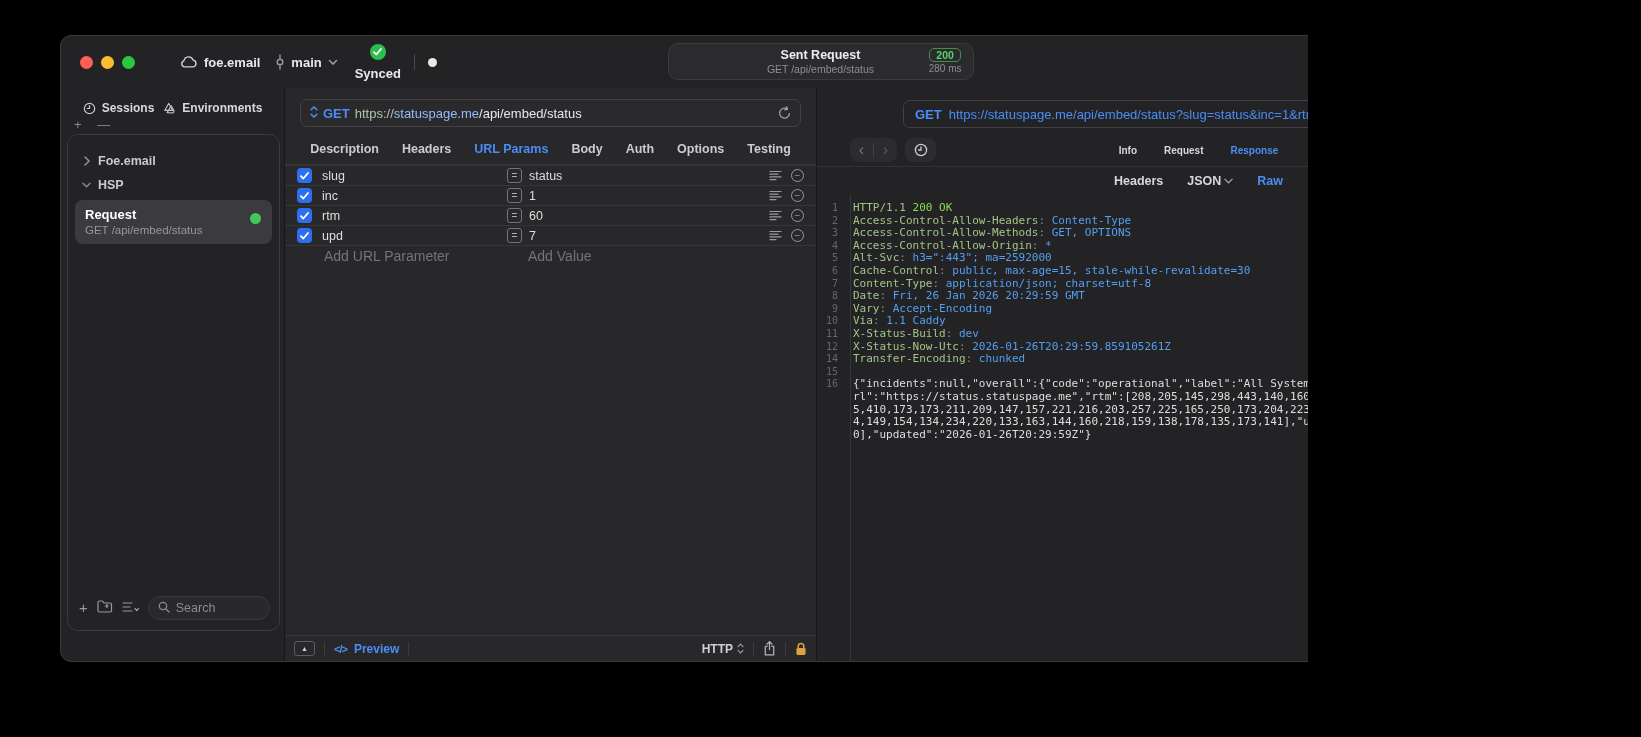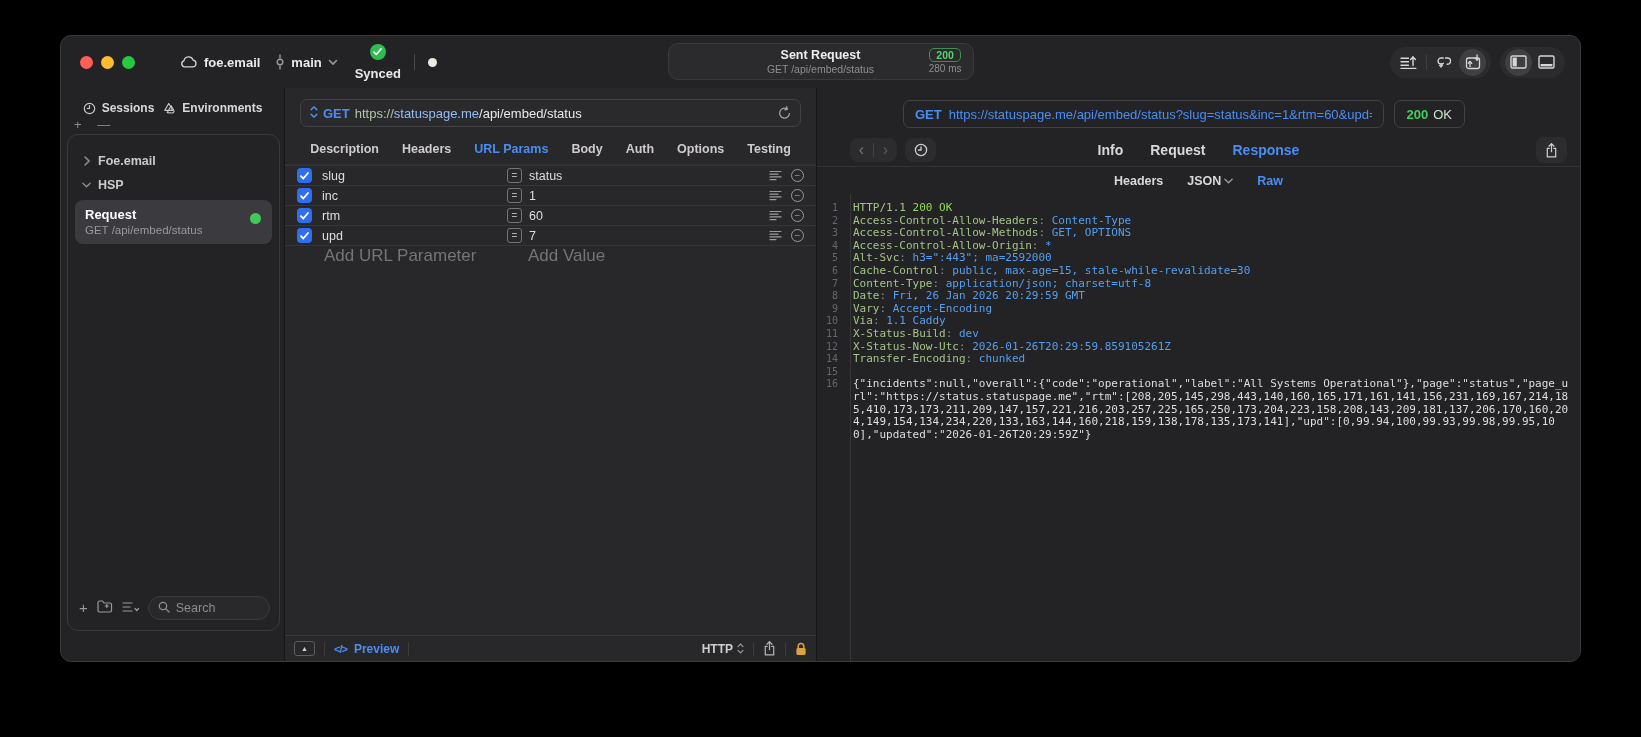--- a/index.html
+++ b/index.html
@@ -1,17 +1,17 @@
 <!DOCTYPE html>
 <html><head>
 <meta charset="utf-8">
 <style>
   * { margin:0; padding:0; box-sizing:border-box; }
   html,body { background:#000; }
-  .stage { position:relative; width:1641px; height:737px; background:#000; overflow:hidden;
+  .stage { position:relative; width:1308px; height:737px; background:#000; overflow:hidden;
            font-family:"Liberation Sans",sans-serif;padding-left:27px; -webkit-font-smoothing:antialiased; }
   .window { position:absolute; left:60px; top:35px; width:1521px; height:627px;
             background:#232325; border:1px solid #3a3a3d; border-radius:11px;
             display:flex; flex-direction:column; overflow:hidden; }
 
   
   .titlebar { height:52px; flex:none; display:flex; align-items:center; position:relative; }
   .traffic { display:flex; gap:8px; margin-left:19px; }
   .light { width:13px; height:13px; border-radius:50%; }
   .l-red{background:#ff5f57}.l-yel{background:#febc2e}.l-grn{background:#28c840}
@@ -84,21 +84,21 @@
   .checkbox { width:15px; height:15px; flex:none; border-radius:4px; background:#2e6ff2; color:#fff;
               display:flex; align-items:center; justify-content:center; margin-right:10px; }
   .p-name { width:185px; color:#dededf; }
   .p-eq { width:15px; height:15px; flex:none; border:1px solid #737378; border-radius:3px; color:#b0b0b4;
           font-size:10px; display:flex; align-items:center; justify-content:center; margin-right:7px; }
   .p-value { flex:1; color:#dededf; }
   .row-icons { display:flex; gap:9px; align-items:center; color:#9a9a9e; }
   .minus-c { width:13px; height:13px; border:1px solid #9a9a9e; border-radius:50%;
              display:flex; align-items:center; justify-content:center; font-size:10px; line-height:1; }
   .add-row { display:flex; height:21px; align-items:center; padding:0 14px 0 39px; border-top:1px solid #353538;
-             color:#747479; font-size:17px; }
+             color:#747479; font-size:14px; }
   .add-name { width:204px; }
 
   .req-footer { margin-top:auto; height:26px; flex:none; border-top:1px solid #39393c;
                 display:flex; align-items:center; padding:0 9px; gap:9px; font-size:12px; color:#aeaeb2; }
   .tri-box { width:21px; height:15px; border:1px solid #5d5d61; border-radius:3px;
              display:flex; align-items:center; justify-content:center; font-size:7px; color:#d2d2d6; }
   .vsep { width:1px; height:14px; background:#3d3d40; }
   .preview { color:#4a8df5; display:flex; align-items:center; gap:7px; font-weight:600; }
   .code-glyph { font-size:11px; letter-spacing:-1px; font-weight:700; }
   .rf-right { margin-left:auto; display:flex; align-items:center; gap:9px; }
@@ -115,21 +115,21 @@
   .st-code { color:#3fcf5e; font-weight:700; } .st-ok { color:#cfe3cd; }
 
   .resp-toolbar { height:33px; flex:none; display:flex; align-items:center; padding:0 13px 0 33px;
                   position:relative; border-bottom:1px solid #323235; }
   .nav-pill { display:flex; background:#2c2c2e; border-radius:8px; height:24px; align-items:center; z-index:1; }
   .nav-btn { width:23px; text-align:center; color:#77777c; font-size:16px; line-height:22px; }
   .nav-div { width:1px; height:14px; background:#424245; }
   .clock-pill { width:31px; height:24px; background:#2c2c2e; border-radius:8px; margin-left:8px;
                 display:flex; align-items:center; justify-content:center; color:#cfcfd3; z-index:1; }
   .resp-tabs { position:absolute; left:0; right:0; display:flex; justify-content:center; gap:27px;
-               font-size:14px; font-weight:600; color:#d8d8da; }
+               font-size:10px; font-weight:600; color:#d8d8da; }
   .resp-tabs .on { color:#4a8df5; }
   .share-pill { margin-left:auto; width:31px; height:26px; border-radius:7px; background:#2c2c2e;
                 display:flex; align-items:center; justify-content:center; color:#cfcfd3; z-index:1; }
   .resp-subtabs { height:27px; flex:none; display:flex; justify-content:center; gap:24px; align-items:center;
                   font-size:12.5px; font-weight:600; color:#d8d8da; }
   .resp-subtabs .on { color:#4a8df5; }
   .sub-chev { color:#9a9a9e; display:flex; margin-left:3px; }
   .subtab { display:flex; align-items:center; }
 
   .resp-body { flex:1; position:relative; overflow:hidden; padding:8px 8px 0 0;

